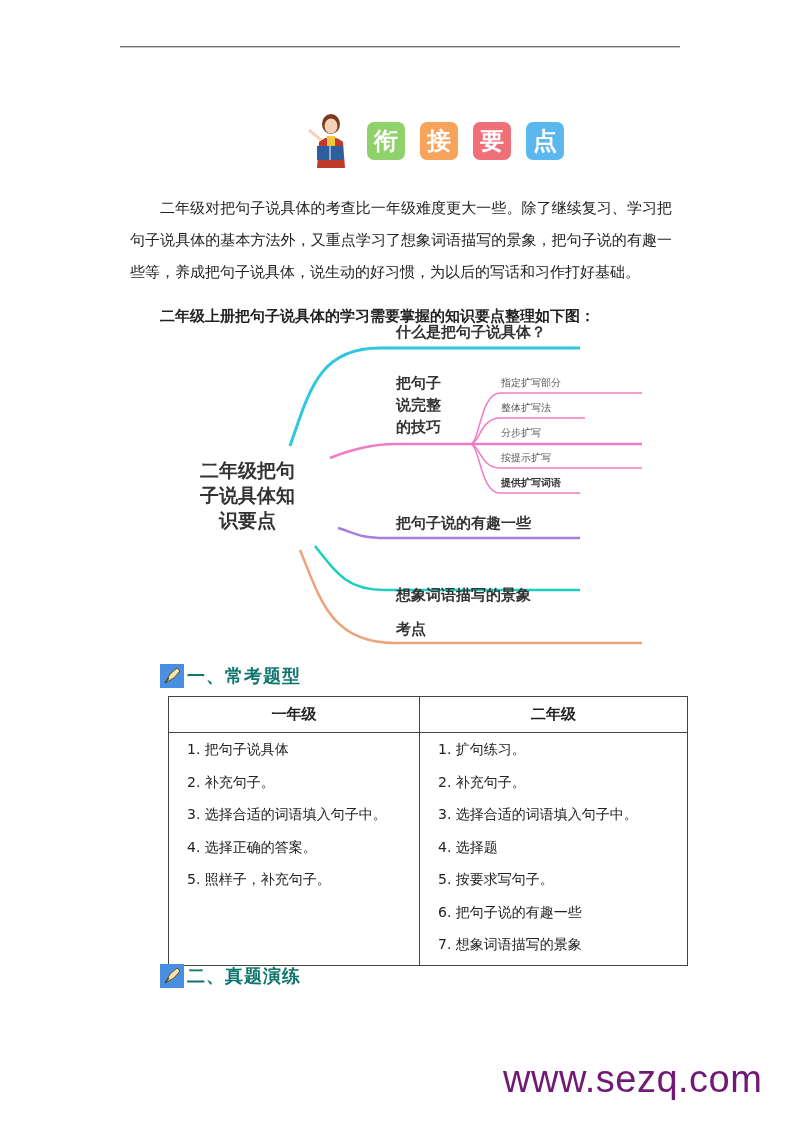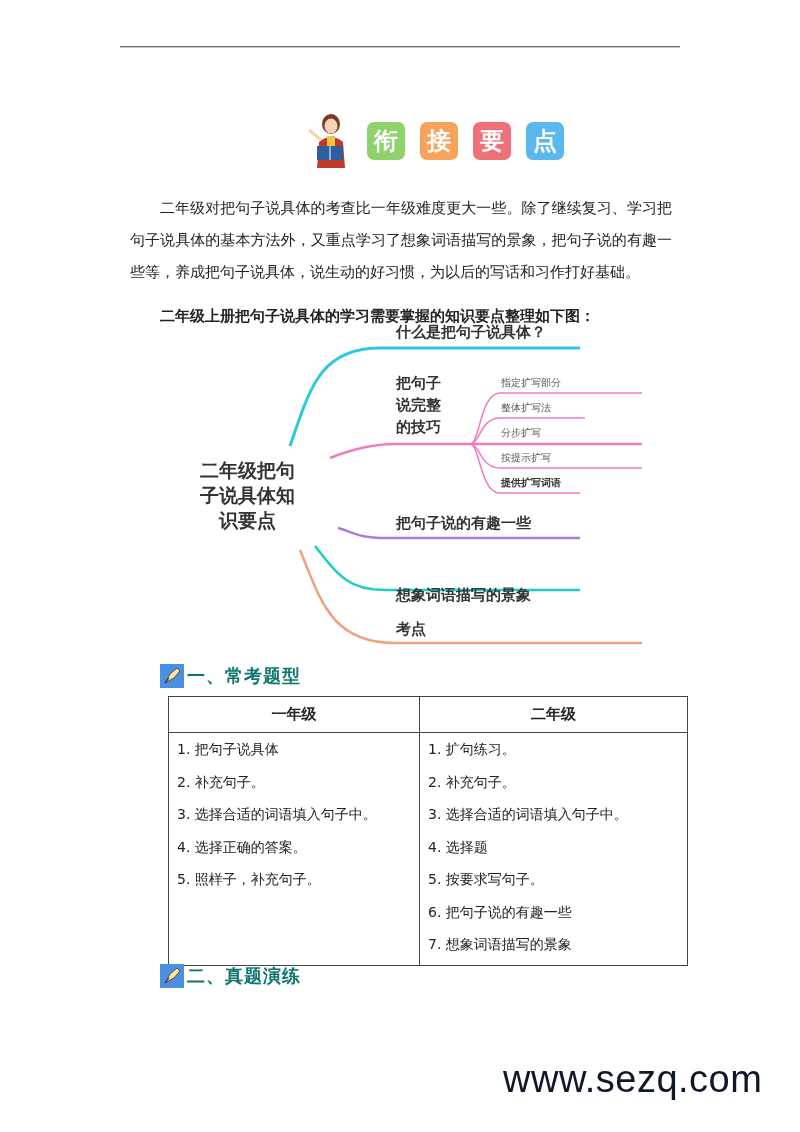--- a/index.html
+++ b/index.html
@@ -24,24 +24,24 @@
   .mm-small { position: absolute; font-size: 10px; color: #555; white-space: nowrap; }
 
   .section-heading { position: absolute; left: 160px; display: flex; align-items: center; }
   .pen-box { width: 24px; height: 24px; background: #4a90e2; position: relative; margin-right: 3px; }
   .section-title { font-family: "DejaVu Serif", "Liberation Serif", serif; font-weight: bold; font-size: 18px; color: #0f766e; letter-spacing: 1px; }
 
   table.qt { position: absolute; left: 168px; top: 696px; width: 520px; border-collapse: collapse;
              font-size: 14px; color: #222; }
   table.qt th, table.qt td { border: 1px solid #444; vertical-align: top; }
   table.qt th { height: 33px; font-weight: bold; font-size: 15px; text-align: center; vertical-align: middle; }
-  table.qt td { padding: 4px 6px 0 8px; margin-top: 40px; }
+  table.qt td { padding: 4px 6px 0 18px; margin-top: 40px; }
   .cell-line { height: 32.5px; line-height: 24px; }
 
-  .watermark { position: absolute; left: 503px; top: 1058px; font-size: 38px; color: #0f172a;
+  .watermark { position: absolute; left: 503px; top: 1058px; font-size: 38px; color: #701a75;
                font-family: "Liberation Sans", sans-serif; letter-spacing: 0.5px; }
 </style>
 </head>
 <body>
 
 <div class="header-rule"></div>
 
 <div class="banner">
   <div class="teacher">
     <svg width="48" height="58" viewBox="0 0 48 58">

